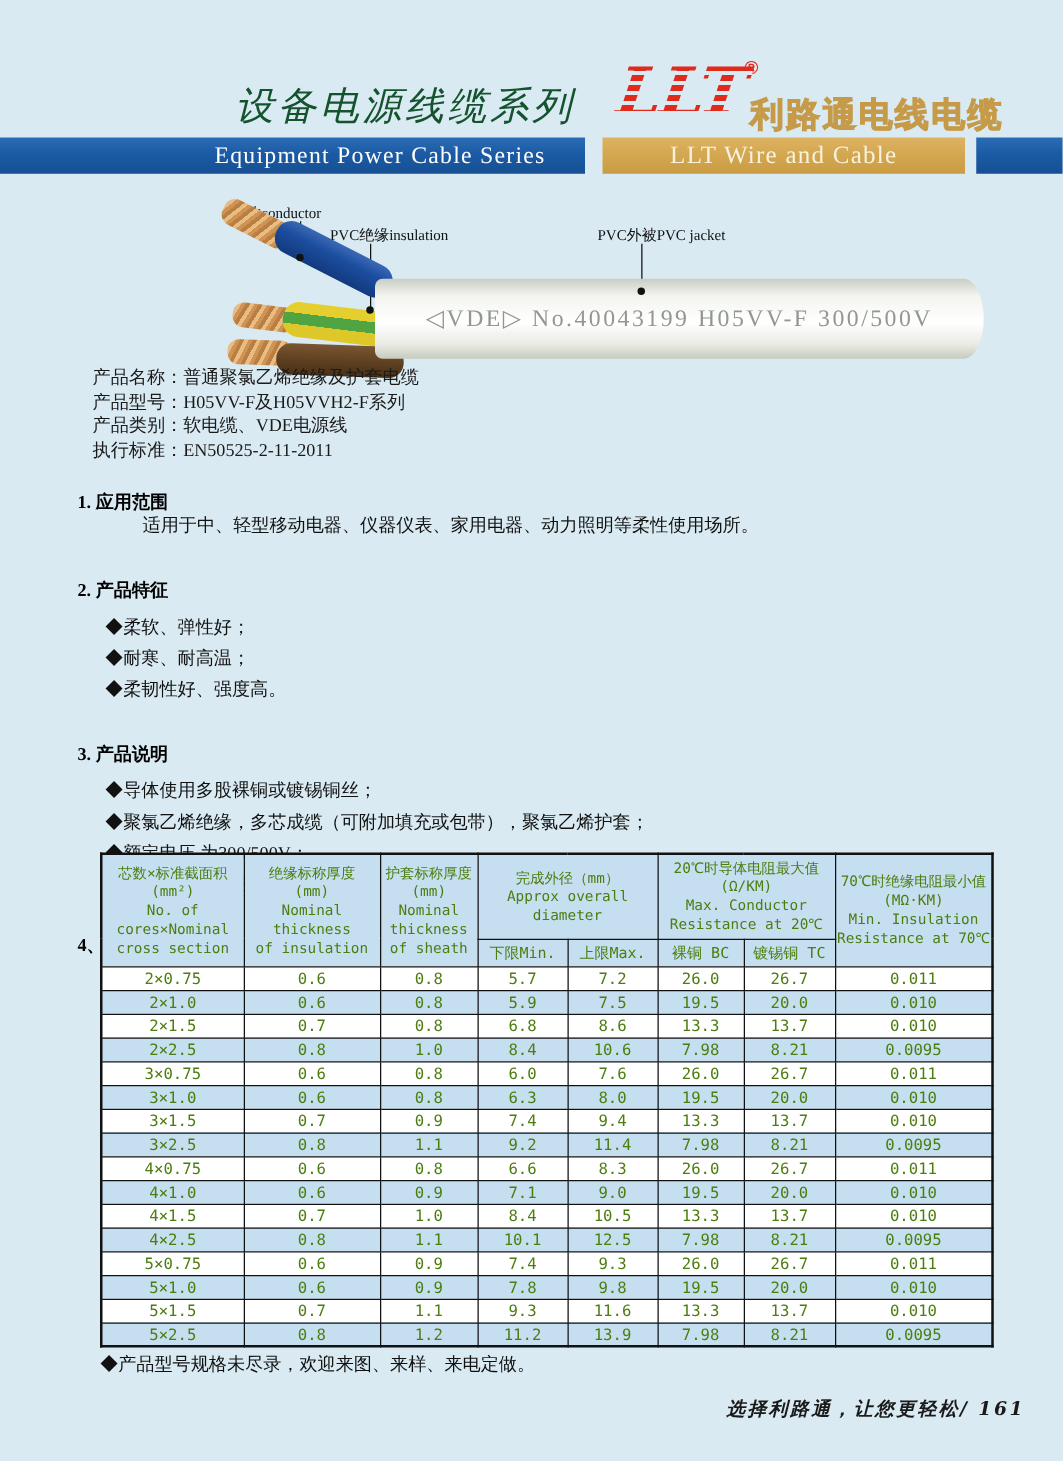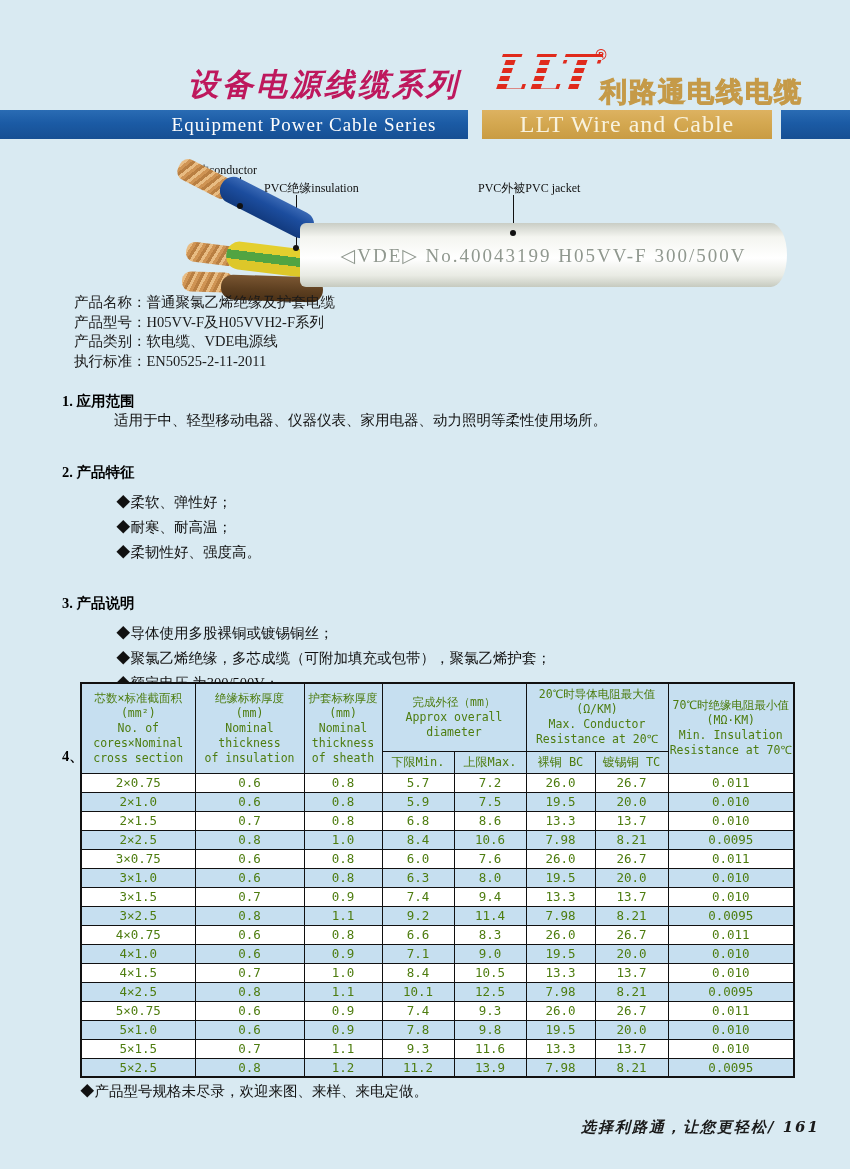--- a/index.html
+++ b/index.html
@@ -1,31 +1,31 @@
 <!DOCTYPE html>
 <html><head>
 <meta charset="utf-8">
 <style>
   * { margin:0; padding:0; box-sizing:border-box; }
   html,body { width:850px; height:1169px; }
   body { font-family:"Liberation Sans", sans-serif; background:#d9eaf2; position:relative; overflow:hidden; }
   .page { position:absolute; inset:0; width:850px; height:1169px; background:#d9eaf2; }
 
   
-  .title-cn { position:absolute; left:188px; top:64px; font-family:"DejaVu Serif", serif; font-style:italic; font-weight:bold; font-size:31px; letter-spacing:3px; color:#be185d; }
+  .title-cn { position:absolute; left:188px; top:64px; font-family:"DejaVu Serif", serif; font-style:italic; font-weight:normal; font-size:31px; letter-spacing:3px; color:#14532d; }
   .logo-wrap { position:absolute; left:494px; top:48px; }
   .logo-llt { font-family:"DejaVu Serif", serif; font-style:italic; font-weight:bold; font-size:52px; color:#e02a1c; letter-spacing:-2px; transform:skewX(-8deg); display:inline-block; line-height:1; position:relative; }
   .logo-stripes { position:absolute; left:-12px; top:4px; width:120px; height:48px; background:repeating-linear-gradient(to bottom, transparent 0 5px, #d9eaf2 5px 8px); pointer-events:none; }
   .logo-reg { font-size:15px; color:#e02a1c; vertical-align:top; position:relative; top:-2px; font-weight:bold; }
   .brand-cn { position:absolute; left:600px; top:74px; font-family:"DejaVu Serif", serif; font-size:27px; font-weight:bold; color:#cda356; letter-spacing:2px; -webkit-text-stroke:1px #c59a48; }
   .bar { position:absolute; top:110px; height:29px; display:flex; align-items:center; justify-content:center; }
   .bar-blue-left { left:0; width:468px; background:linear-gradient(#2a6cb4,#1b5ba5 45%,#164f93); padding-left:140px; }
   .bar-blue-left span { color:#fdfdfd; font-family:"Liberation Serif", serif; font-size:19px; letter-spacing:1px; }
   .bar-gold { left:482px; width:290px; background:linear-gradient(#ddb261,#d4a851 45%,#c99c43); }
-  .bar-gold span { color:#f8f2de; font-family:"Liberation Serif", serif; font-size:24px; letter-spacing:1px; }
+  .bar-gold span { color:#f8f2de; font-family:"Liberation Serif", serif; font-size:20px; letter-spacing:1px; }
   .bar-blue-right { left:781px; width:69px; background:linear-gradient(#2a6cb4,#1b5ba5 45%,#164f93); }
 
   
   .figure { position:absolute; left:0; top:150px; width:850px; height:150px; }
   .fig-label { position:absolute; font-size:12px; color:#111; font-family:"Liberation Serif", serif; }
   .lbl-conductor { left:185px; top:12px; }
   .lbl-insulation { left:264px; top:30px; }
   .lbl-jacket { left:478px; top:30px; }
   .pointer { position:absolute; width:1px; background:#111; }
   .ptr1 { left:240px; top:27px; height:28px; }
@@ -54,21 +54,21 @@
 
   
   .product-info { position:absolute; left:74px; top:293px; font-size:14.5px; line-height:19.5px; color:#1a1a1a; font-family:"Liberation Serif", serif; }
   .product-info .row { white-space:nowrap; }
 
   
   .content { position:absolute; left:62px; top:392px; width:740px; color:#111; font-family:Liberation Serif, serif; }
   .sec-head { font-size:14.5px; font-weight:bold; color:#000; }
   .sec-body { font-size:14.5px; padding-left:52px; }
   .bullets { padding-left:22px; margin-top:8px; }
-  .bullets div { font-size:14.5px; line-height:25px;margin-left:32px; }
+  .bullets div { font-size:14.5px; line-height:25px; }
   .gap1 { height:33px; } .gap2 { height:29px; } .gap3 { height:26px; }
 
   
   .tech-table { position:absolute; left:80px; top:682px; width:713px; border-collapse:collapse; table-layout:fixed;
       font-family:"DejaVu Sans Mono", monospace; color:#4d7c0f; border:2px solid #111; }
   .tech-table th, .tech-table td { border:1px solid #111; text-align:center; vertical-align:middle; }
   .tech-table thead th { background:#c6dff0; font-weight:normal; font-size:11.5px; line-height:15px; white-space:pre-line; }
   .tech-table thead tr.main th { height:68px; }
   .tech-table thead tr.sub th { height:22px; font-size:12px; }
   .tech-table td { height:19px; font-size:12.5px; background:#ffffff; padding:0; }

